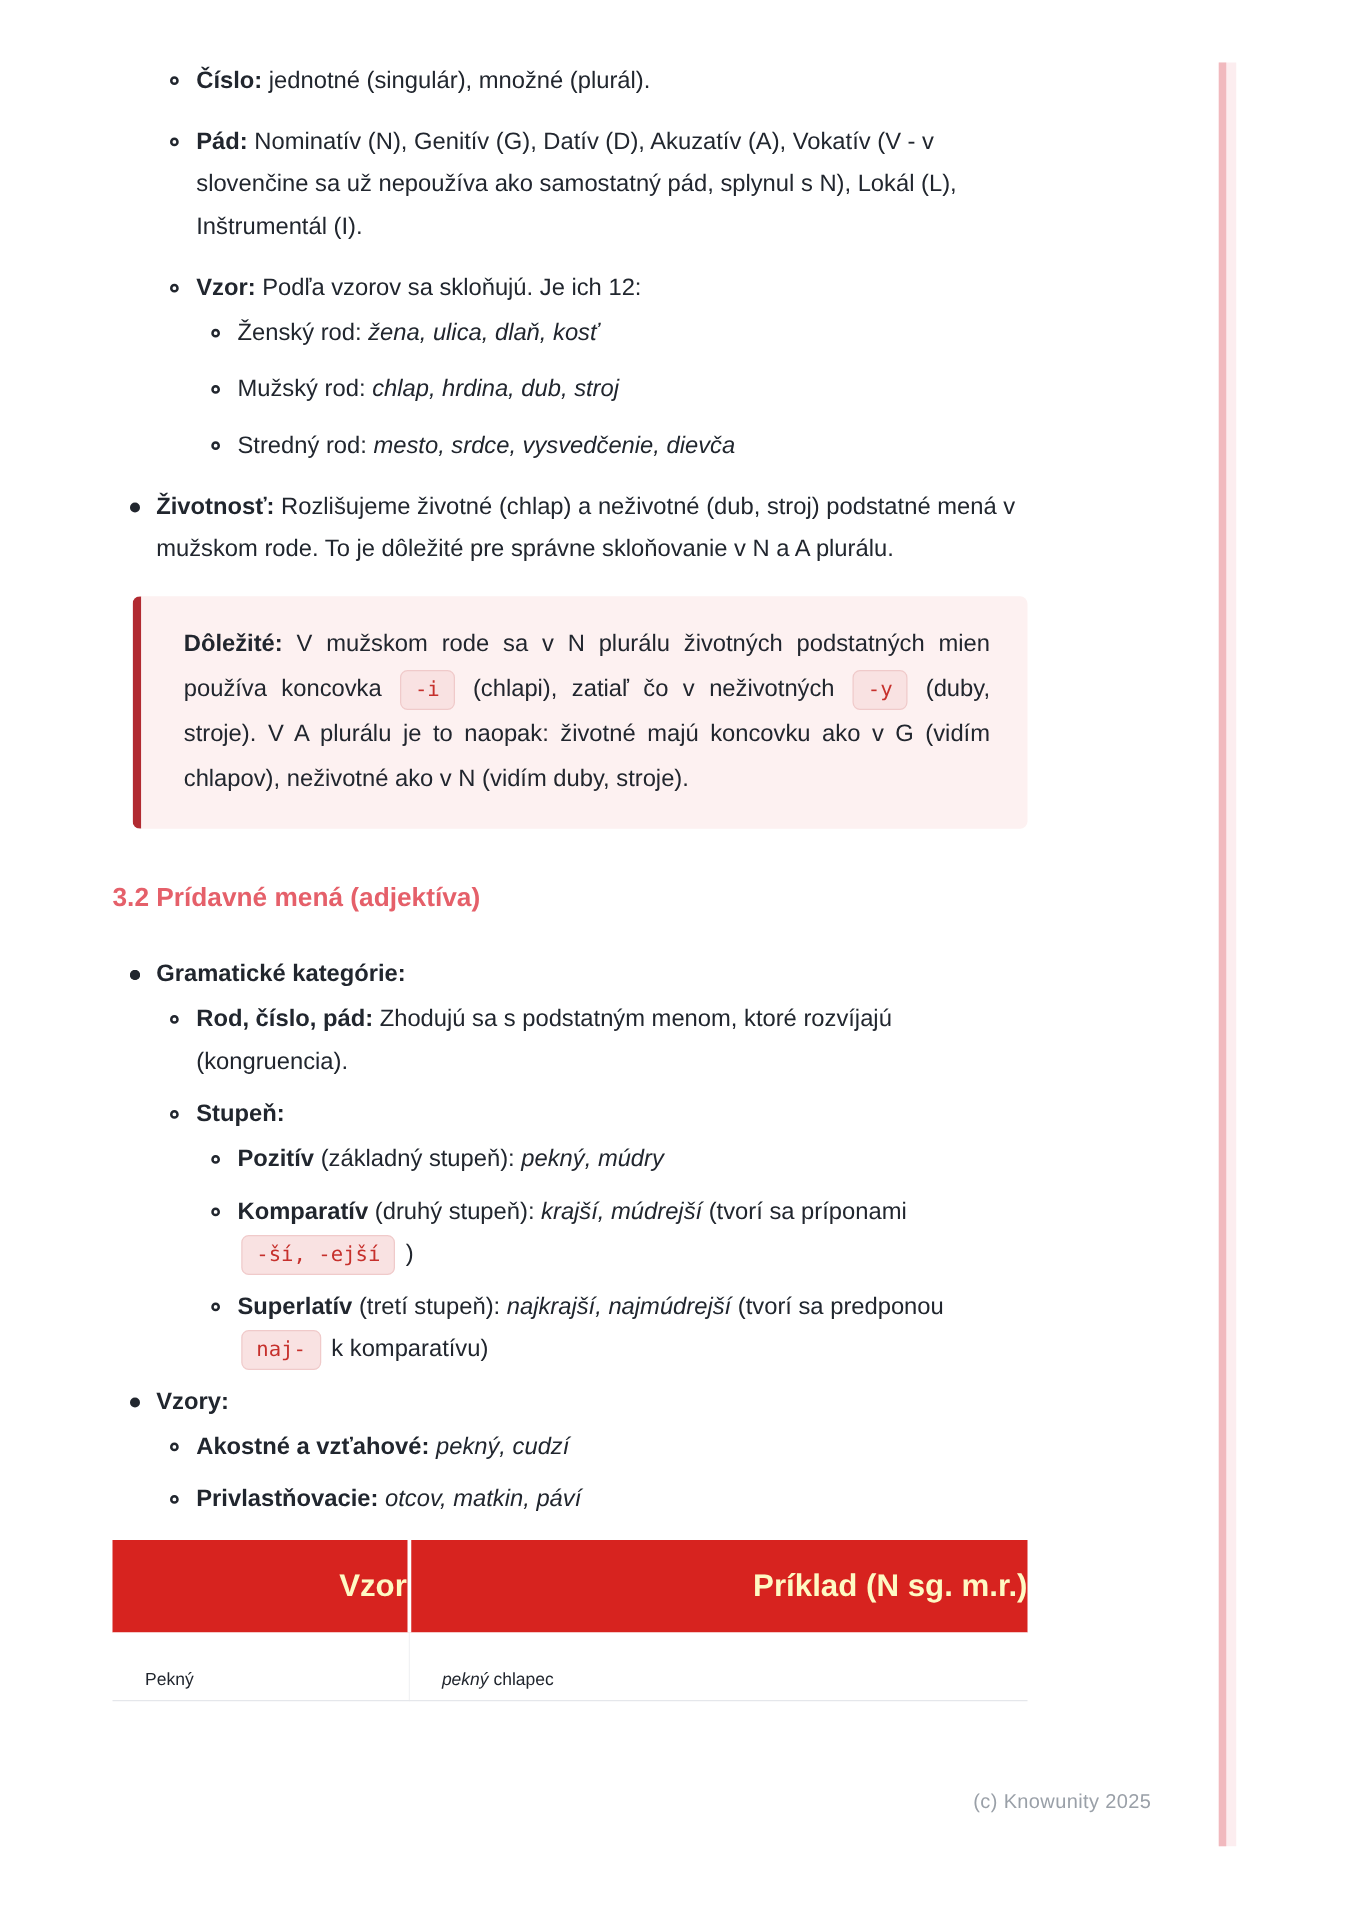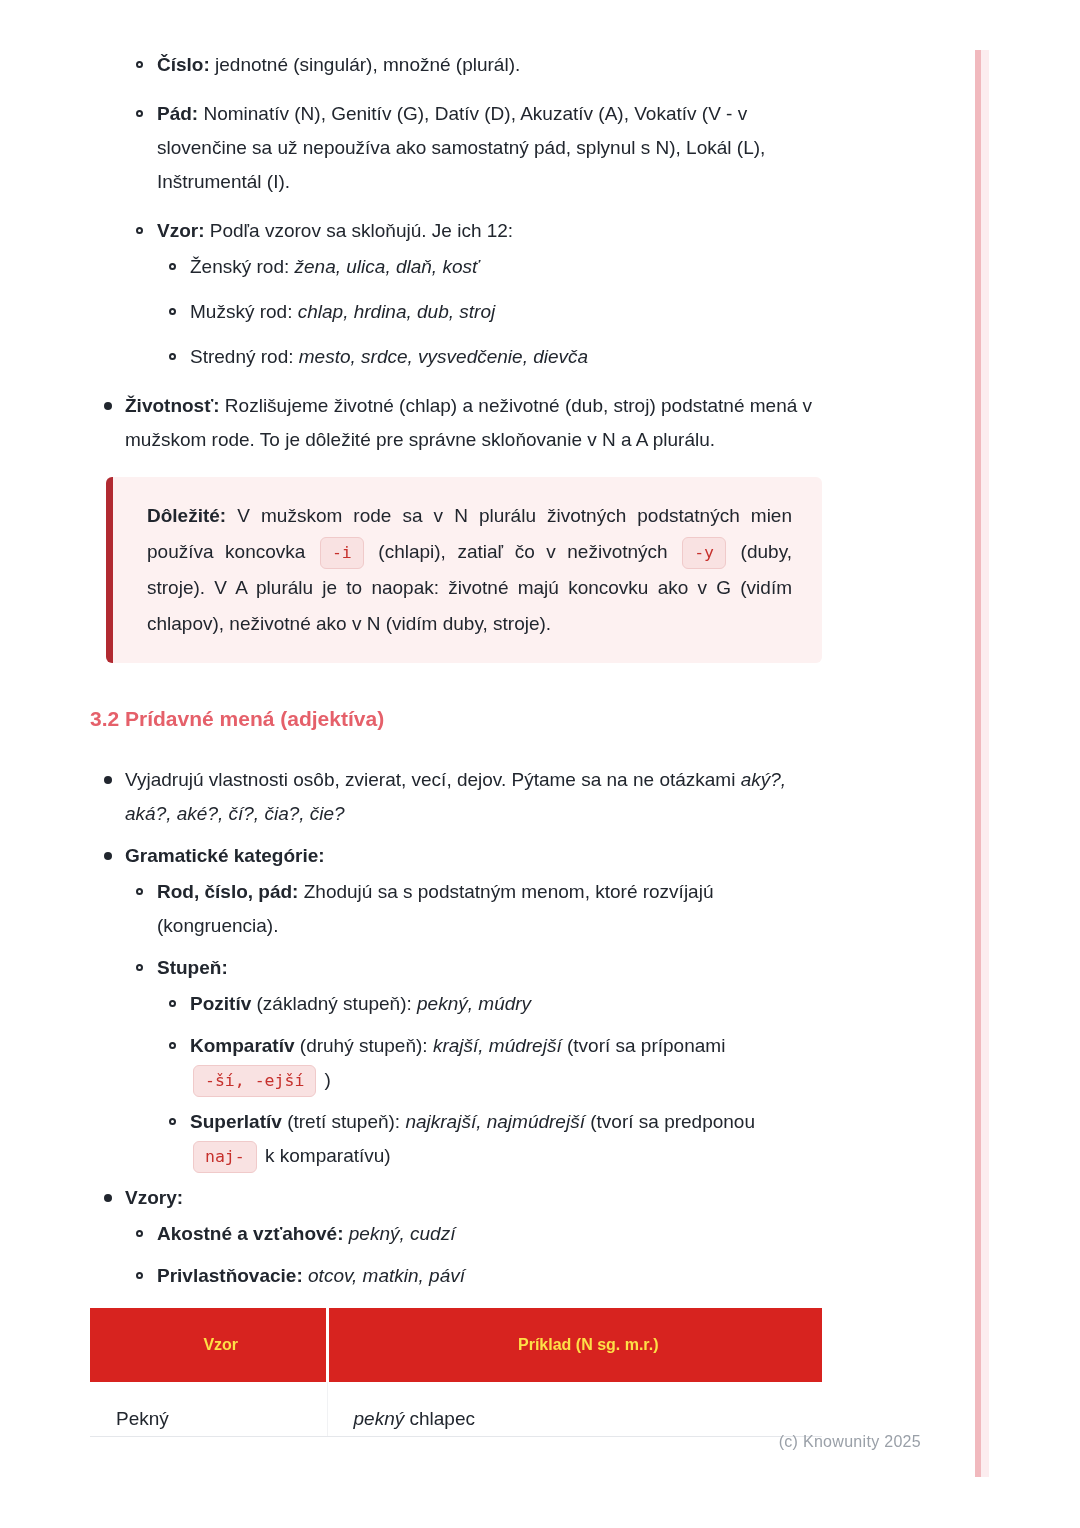--- a/index.html
+++ b/index.html
@@ -56,28 +56,28 @@
     font-size:21px; font-weight:700; line-height:40px;
   }
   
   .li.m8{margin-bottom:8px;}
   .li.m2{margin-bottom:2px;}
   
   .vzor-table{
     margin-top:8px; width:732px; border-collapse:collapse; table-layout:fixed;
   }
   .vzor-table th{
-    background:var(--accent-red); color:#fde047; font-weight:700;
-    text-align:center; font-size:16px; padding:20px 0 20px 26px;
+    background:var(--accent-red); color:#fef9c3; font-weight:700;
+    text-align:right; font-size:25px; padding:20px 0 20px 26px;
     border-right:3px solid #ffffff;
   }
   .vzor-table th:last-child{border-right:none;}
   .vzor-table th.col-vzor{width:237px;}
   .vzor-table td{
-    background:#ffffff; font-size:19px; padding:20px 0 0 26px; height:54px;
+    background:#ffffff; font-size:14px; padding:20px 0 0 26px; height:54px;
     vertical-align:top; border-bottom:1px solid var(--row-border);
     border-right:1px solid #f1f2f4;
   }
   .vzor-table td:last-child{border-right:none;}
   .watermark{
     position:absolute; top:1433px; right:68px;
     font-size:16px; color:var(--watermark); letter-spacing:0.3px;
   }
 </style>
 </head>
@@ -125,21 +125,20 @@
     </div>
 
     <div class="callout">
       <p><span class="seg-b">Dôležité:</span><span class="seg-n"> V mužskom rode sa v N plurálu životných podstatných mien používa koncovka </span><span class="seg-code">-i</span><span class="seg-n"> (chlapi), zatiaľ čo v neživotných </span><span class="seg-code">-y</span><span class="seg-n"> (duby, stroje). V A plurálu je to naopak: životné majú koncovku ako v G (vidím chlapov), neživotné ako v N (vidím duby, stroje).</span></p>
     </div>
 
     <h2 class="section-heading">3.2 Prídavné mená (adjektíva)</h2>
 
     <div class="li l1 m8">
       <span class="marker"></span>
-      <span><span class="seg-n">Vyjadrujú vlastnosti osôb, zvierat, vecí, dejov. Pýtame sa na ne otázkami </span><span class="seg-i">aký?, aká?, aké?, čí?, čia?, čie?</span></span>
     </div>
 
     <div class="li l1 m2">
       <span class="marker"></span>
       <span><span class="seg-b">Gramatické kategórie:</span></span>
     </div>
 
     <div class="li l2 m8">
       <span class="marker"></span>
       <span><span class="seg-b">Rod, číslo, pád:</span><span class="seg-n"> Zhodujú sa s podstatným menom, ktoré rozvíjajú (kongruencia).</span></span>

